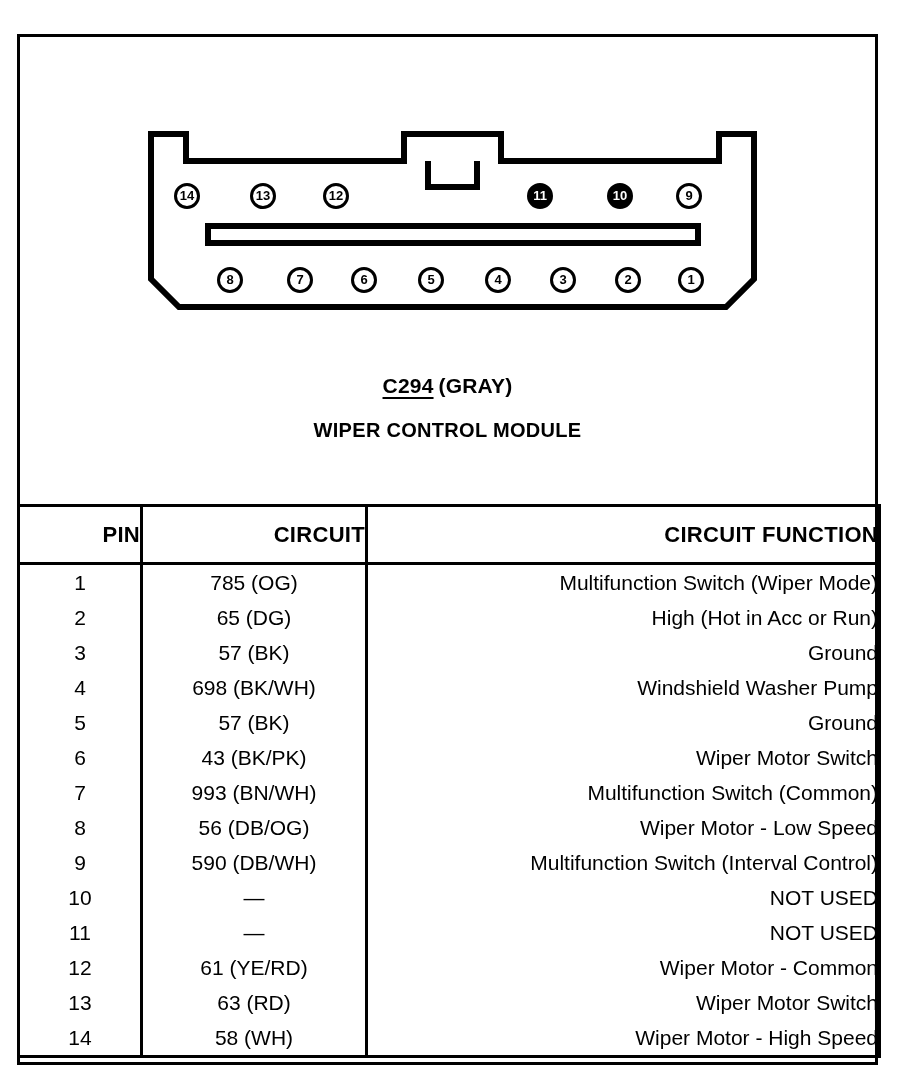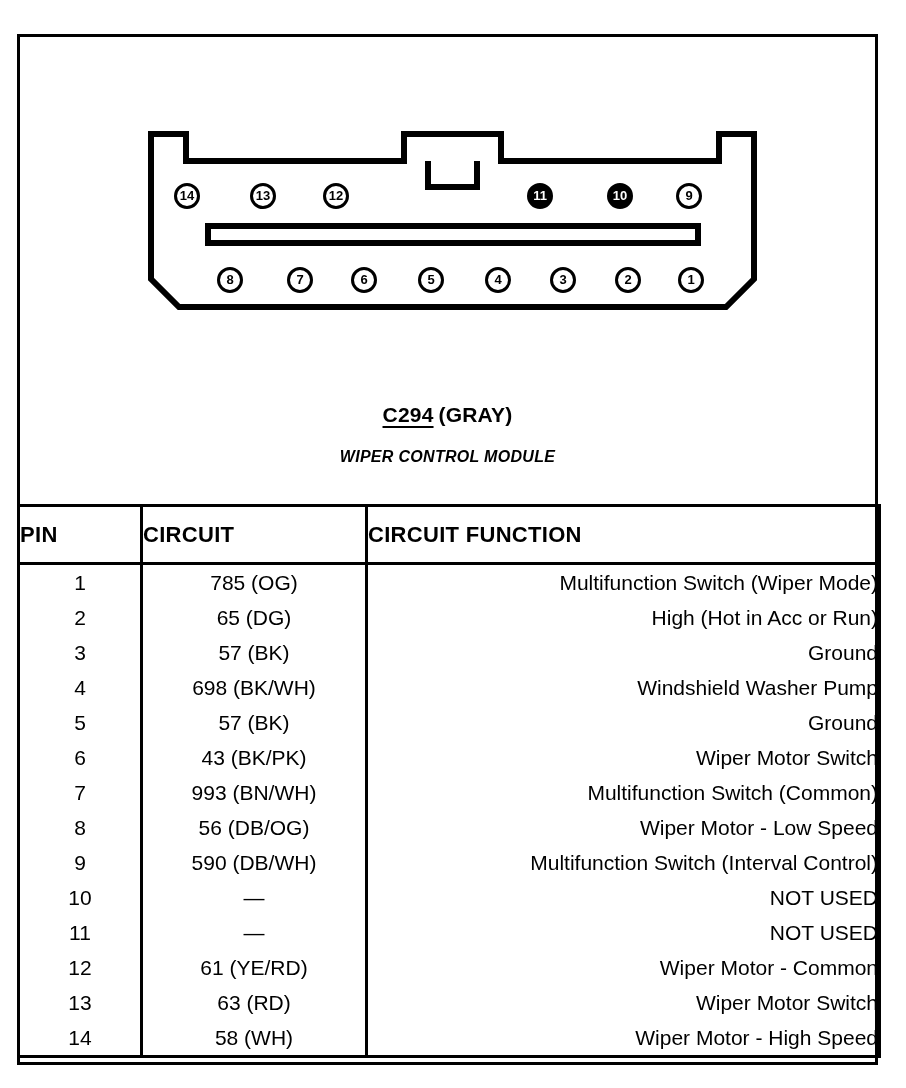--- a/index.html
+++ b/index.html
@@ -59,43 +59,42 @@
   .pin.filled {
     background: #000000;
     border-color: #000000;
     color: #ffffff;
   }
 
   
   #title-block {
     position: absolute;
     left: 17px;
-    top: 403px;
+    top: 374px;
     width: 861px;
     text-align: center;
   }
   #connector-id-line {
     font-size: 21px;
     font-weight: bold;
     letter-spacing: 0.2px;
     white-space: nowrap;
   }
   #connector-id {
     text-decoration: underline;
     text-underline-offset: 4px;
   }
   #connector-color {
     margin-left: 5px;
   }
   #module-name {
     margin-top: 21px;
-    font-size: 16px;
+    font-size: 20px;
     font-weight: bold;
     letter-spacing: 0.3px;
-    font-style: italic;
   }
 
   
   #pin-table {
     position: absolute;
     left: 17px;
     top: 504px;
     width: 861px;
     border-collapse: collapse;
     table-layout: fixed;
@@ -110,21 +109,21 @@
     border-right: 3px solid #000;
     padding: 0;
     font-weight: normal;
   }
   #pin-table thead th {
     border-top: 3px solid #000;
     border-bottom: 3px solid #000;
     height: 55px;
     font-size: 22px;
     font-weight: bold;
-    text-align: left;
+    text-align: right;
     letter-spacing: 0.3px;
   }
   #pin-table tbody tr:last-child td {
     border-bottom: 3px solid #000;
   }
   #pin-table tbody td {
     height: 35px;
     font-size: 21px;
     vertical-align: middle;
   }

